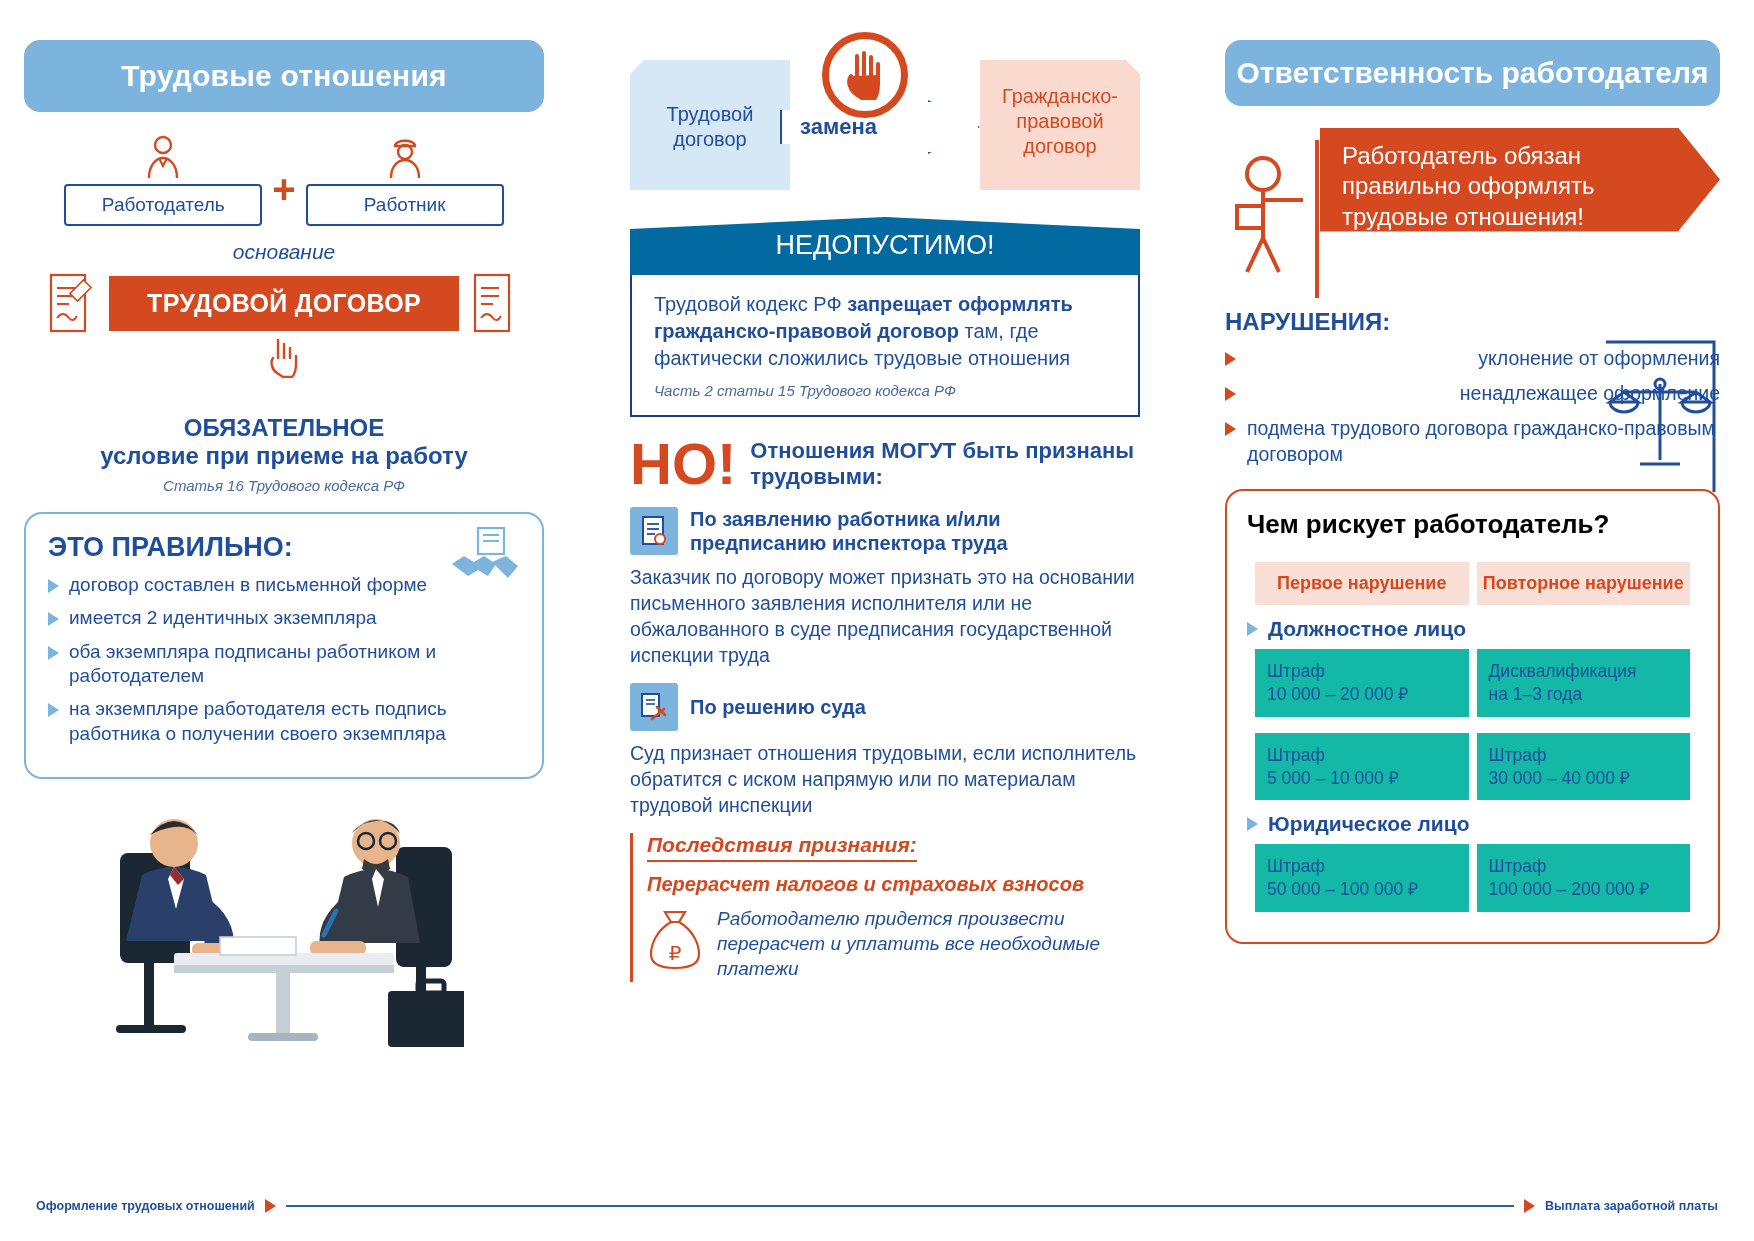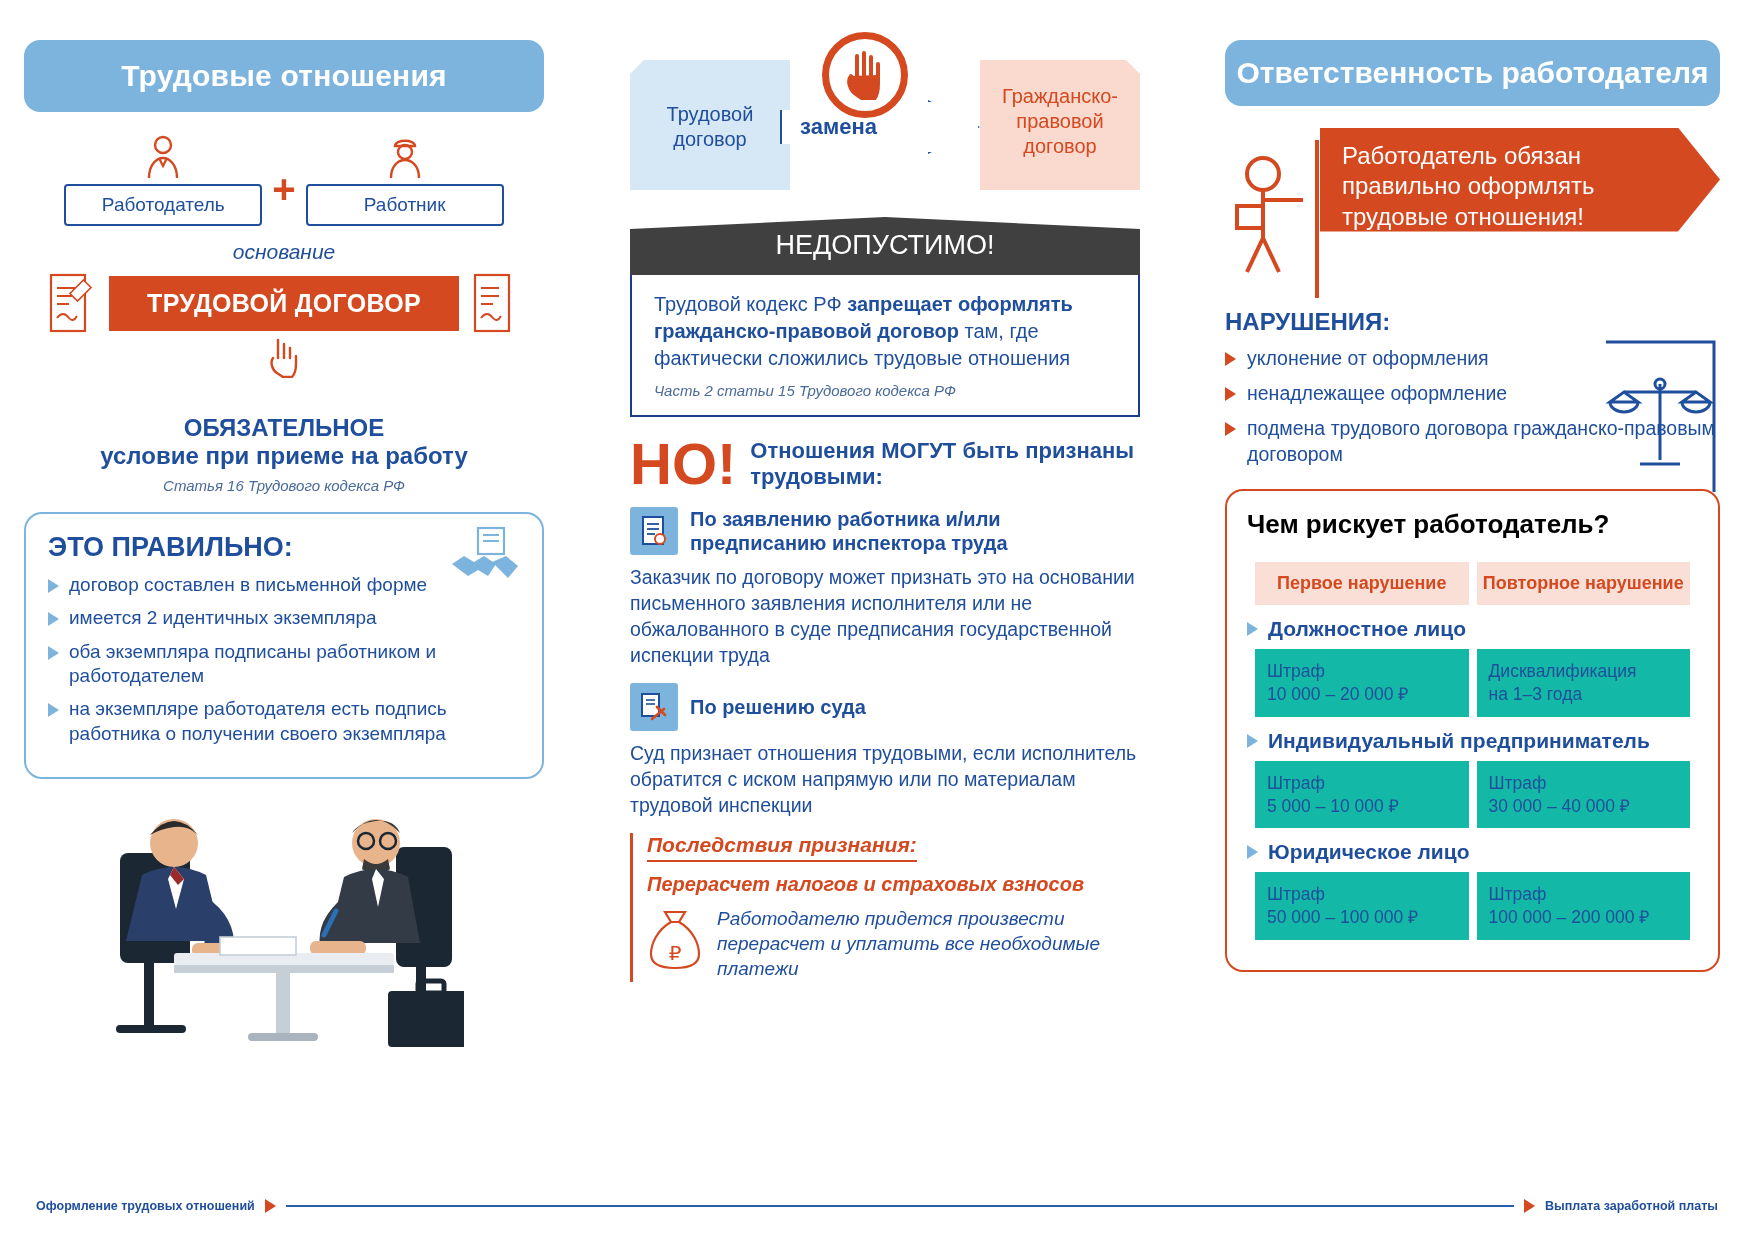--- a/index.html
+++ b/index.html
@@ -170,21 +170,21 @@
     left:192px; top:-16px;
     width:86px; height:86px;
     border-radius:50%;
     background:#fff;
     border:7px solid #d4491f;
     display:flex; align-items:center; justify-content:center;
     z-index:4;
   }
 
   .nedopustimo {
-    background:#404040;
+    background:#0369a1;
     color:#fff;
     font-size:27px;
     text-align:center;
     padding:13px 0 14px 0;
     clip-path: polygon(0 12px, 50% 0, 100% 12px, 100% 100%, 0 100%);
     margin-top:-6px;
   }
   .nedo-body {
     border:2px solid #1b3c86;
     border-top:none;
@@ -248,21 +248,21 @@
     color:#fff;
     font-size:24px; line-height:1.28;
     padding:13px 50px 0 22px;
     clip-path: polygon(0 0, calc(100% - 42px) 0, 100% 50%, calc(100% - 42px) 100%, 0 100%);
   }
 
   .viol-title { font-size:24px; font-weight:bold; color:#1f4e9c; margin-top:4px; }
   .viol-list { list-style:none; margin:10px 0 0 0; padding:0; position:relative; z-index:2;}
   .viol-list li {
     display:flex; gap:11px; align-items:flex-start;
-    font-size:19.5px; line-height:1.3; color:#1f4e9c; margin-bottom:10px;
+    font-size:19.5px; line-height:1.3; color:#1f4e9c; margin-bottom:10px;justify-content:space-between;
   }
   .tri-orange {
     flex:0 0 auto;
     width:0;height:0;
     border-left:11px solid #d4491f;
     border-top:7px solid transparent;
     border-bottom:7px solid transparent;
     margin-top:6px;
   }
   .scales { position:absolute; right:0; top:372px; }
@@ -590,24 +590,20 @@
         <tbody>
             <tr>
           <td style="white-space:pre-line;">Штраф
 10 000 – 20 000 ₽</td>
           <td style="white-space:pre-line;">Дисквалификация
 на 1–3 года</td>
         </tr>
       </tbody>
         </table>
 
-      <div class="risk-cat">
-        <span class="tri-blue" style="border-left-color:#7cb4dd;margin-top:0;"></span>
-        <span>Индивидуальный предприниматель</span>
-      </div>
       <table class="risk">
         <tbody>
             <tr>
           <td style="white-space:pre-line;">Штраф
 5 000 – 10 000 ₽</td>
           <td style="white-space:pre-line;">Штраф
 30 000 – 40 000 ₽</td>
         </tr>
       </tbody>
         </table>

